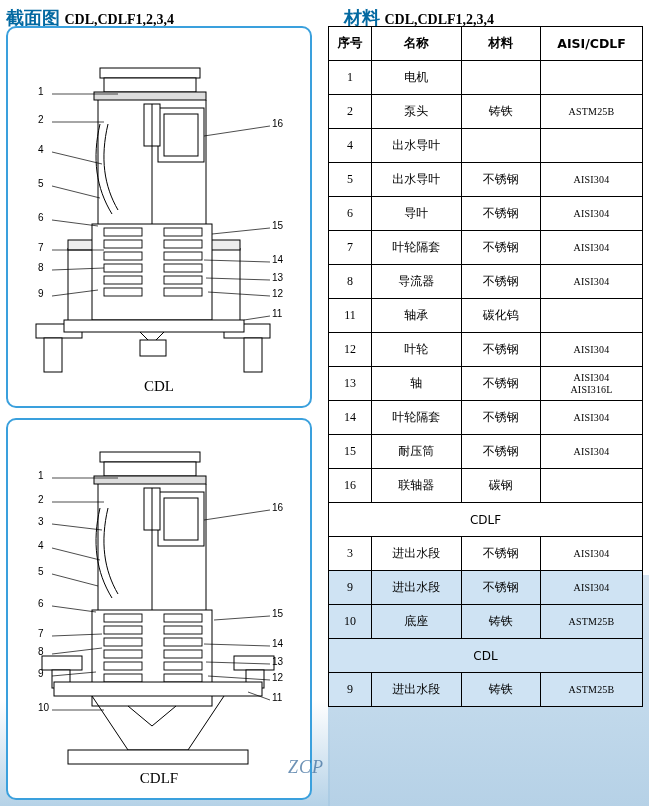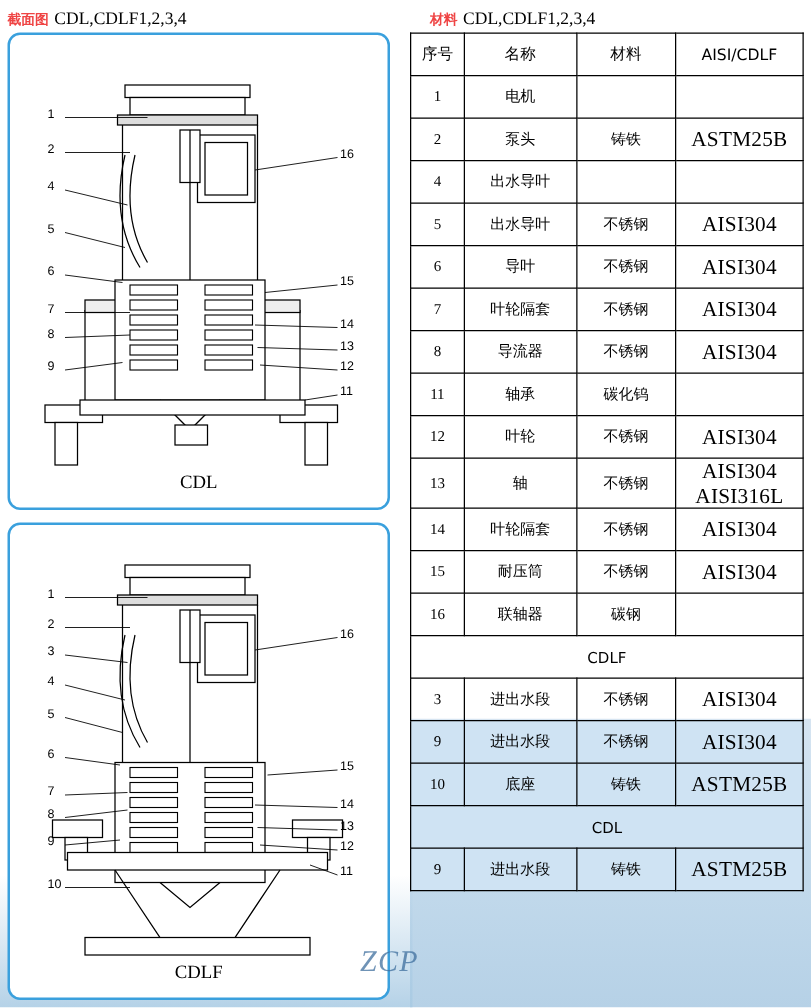--- a/index.html
+++ b/index.html
@@ -6,24 +6,24 @@
   body{
     width:649px;height:806px;
     background:#ffffff;
     font-family:"Liberation Sans","DejaVu Sans",sans-serif;
     position:relative;
     overflow:hidden;
   }
   
   #left-col{position:absolute;left:0;top:0;width:320px;height:806px;}
   .section-title{
-    font-size:11px;color:#ef4444;font-weight:bold;
+    font-size:18px;color:#0369a1;font-weight:bold;
     font-family:"DejaVu Sans","Liberation Sans",sans-serif;
   }
-  .title-sub{font-weight:normal;font-family:"Liberation Serif",serif;font-size:14px;}
+  .title-sub{font-weight:bold;font-family:"Liberation Serif",serif;font-size:14px;}
   #left-title{position:absolute;left:6px;top:6px;}
   #right-title{position:absolute;left:344px;top:6px;}
 
   .diagram-box{
     position:absolute;
     border:2px solid #3aa0dd;
     border-radius:10px;
     background:#ffffff;
     box-sizing:border-box;
   }
@@ -50,23 +50,23 @@
   #parts-table td,#parts-table th{
     border:1px solid #000;
     height:33px;
     text-align:center;
     vertical-align:middle;
     font-size:12px;
     font-family:"DejaVu Sans","Liberation Sans",sans-serif;
     color:#000;
     padding:0 2px;
   }
-  #parts-table th{font-weight:normal;font-size:12.5px;}
+  #parts-table th{font-weight:bold;font-size:12.5px;}
   #parts-table td.num{font-family:"Liberation Serif",serif;font-size:12px;}
-  #parts-table td.mat{font-family:"Liberation Serif",serif;font-size:17px;letter-spacing:.2px;}
+  #parts-table td.mat{font-family:"Liberation Serif",serif;font-size:10px;letter-spacing:.2px;}
   .col-no{width:42px;}
   .col-name{width:88px;}
   .col-mat{width:78px;}
   .col-astm{width:100px;}
   .group-row td{font-family:"Liberation Serif","DejaVu Serif",serif;font-size:15px;}
   .two-line{line-height:1.15;}
   .highlight td{background:#cfe3f3;}
   
   #bg-band{
     position:absolute;left:328px;top:575px;width:321px;height:231px;
@@ -75,21 +75,21 @@
     z-index:-1;
   }
   #bg-band2{
     position:absolute;left:0px;top:700px;width:330px;height:106px;
     background:linear-gradient(180deg,rgba(210,228,242,0) 0%,rgba(168,202,227,.85) 100%);
     z-index:-1;
   }
   #watermark{
     position:absolute;left:288px;top:757px;
     font-family:"Liberation Serif",serif;
-    font-size:24px;font-style:italic;color:#3f6f9e;opacity:.75;
+    font-size:18px;font-style:italic;color:#3f6f9e;opacity:.75;
     letter-spacing:1px;
   }
 </style>
 </head>
 <body>
 
 <div id="bg-band"></div>
 <div id="bg-band2"></div>
 
 <div id="left-col">

